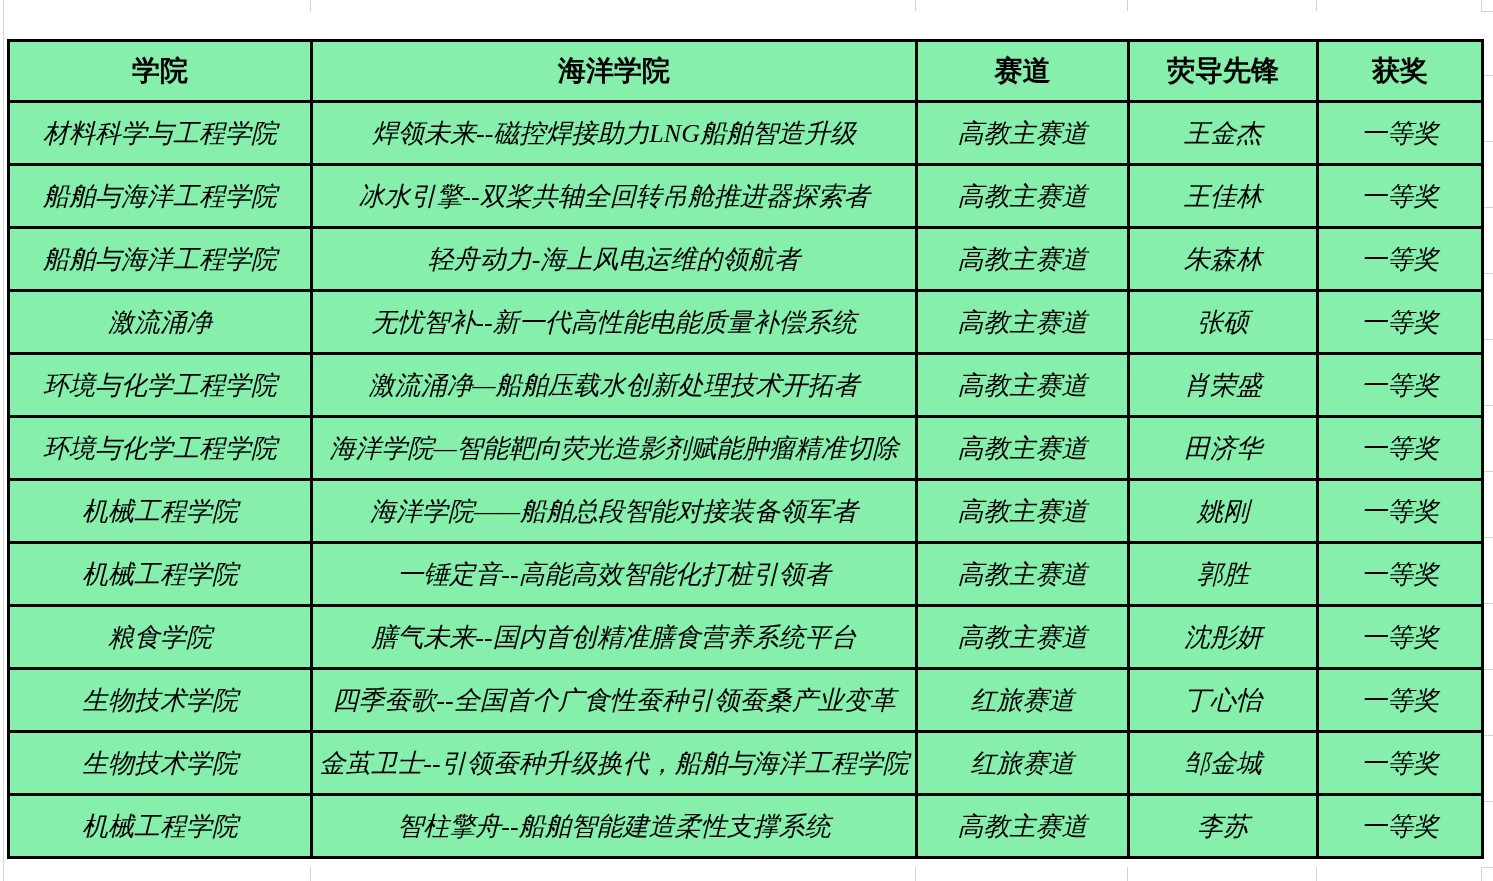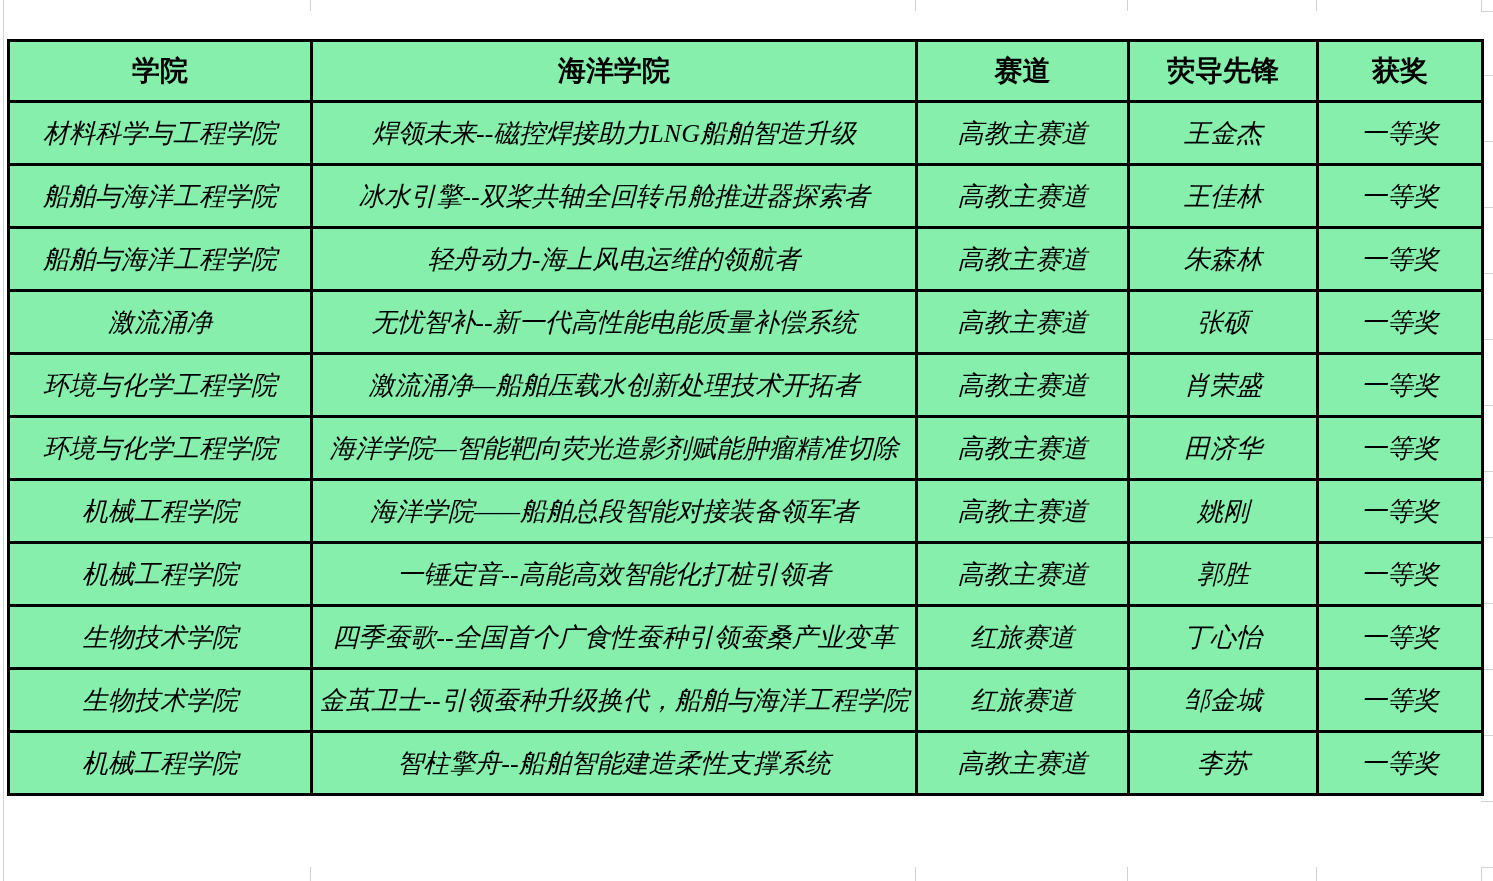--- a/index.html
+++ b/index.html
@@ -156,20 +156,27 @@
       <td>一等奖</td>
     </tr>
     <tr>
       <td>机械工程学院</td>
       <td>一锤定音--高能高效智能化打桩引领者</td>
       <td>高教主赛道</td>
       <td>郭胜</td>
       <td>一等奖</td>
     </tr>
     <tr>
+      <td>粮食学院</td>
+      <td>膳气未来--国内首创精准膳食营养系统平台</td>
+      <td>高教主赛道</td>
+      <td>沈彤妍</td>
+      <td>一等奖</td>
+    </tr>
+    <tr>
       <td>生物技术学院</td>
       <td>四季蚕歌--全国首个广食性蚕种引领蚕桑产业变革</td>
       <td>红旅赛道</td>
       <td>丁心怡</td>
       <td>一等奖</td>
     </tr>
     <tr>
       <td>生物技术学院</td>
       <td>金茧卫士--引领蚕种升级换代，船舶与海洋工程学院</td>
       <td>红旅赛道</td>

